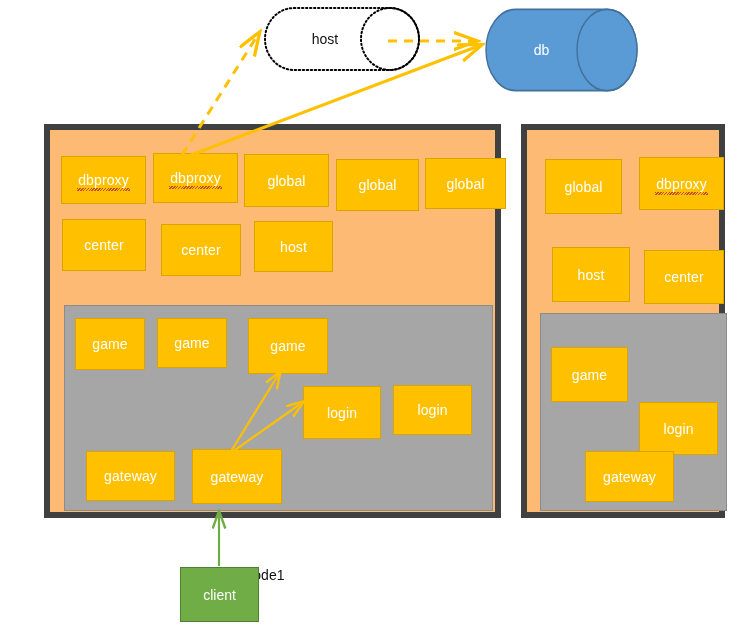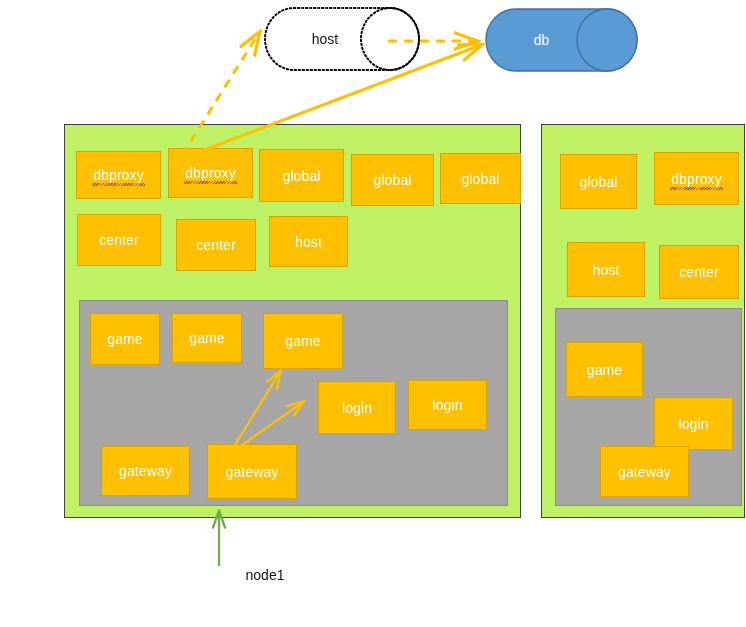--- a/index.html
+++ b/index.html
@@ -14,23 +14,22 @@
     background: #ffffff;
     font-family: "Liberation Sans", sans-serif;
     overflow: hidden;
   }
 
   
   .abs { position: absolute; box-sizing: border-box; }
 
   
   .node-box {
-    background: #bef264;
-    border: 1px solid #404040;
-    margin-left: 20px;
+    background: #fdba74;
+    border: 6px solid #404040;
   }
 
   
   .gray-box {
     background: #A6A6A6;
     border: 1px solid #8C8C8C;
   }
 
   
   .svc {
@@ -122,21 +121,21 @@
 <div id="canvas">
 
   <div class="abs cache-wrap" style="left:264px; top:7px; width:156px; height:64px;">
     <svg class="cache-body" viewBox="0 0 156 64" preserveAspectRatio="none">
       <path d="M 30 1 L 126 1 A 29 31 0 0 1 126 63 L 30 63 A 29 31 0 0 1 30 1 Z" fill="#FFFFFF" stroke="#000000" stroke-width="2" stroke-dasharray="1.4 2.6" stroke-linecap="round"></path>
       <ellipse cx="126" cy="32" rx="29" ry="31" fill="none" stroke="#000000" stroke-width="2" stroke-dasharray="1.4 2.6" stroke-linecap="round"></ellipse>
     </svg>
     <div class="cache-label">host</div>
   </div>
 
-  <div class="abs" style="left:485px; top:8px; width:153px; height:64px;">
+  <div class="abs" style="left:485px; top:8px; width:153px; height:84px;">
     <svg style="position:absolute;left:0;top:0;width:100%;height:100%;" viewBox="0 0 153 64" preserveAspectRatio="none">
       <path d="M 31 1 L 122 1 A 30 31 0 0 1 122 63 L 31 63 A 30 31 0 0 1 31 1 Z" fill="#5B9BD5" stroke="#41719C" stroke-width="1.4"></path>
       <ellipse cx="122" cy="32" rx="30" ry="31" fill="#5B9BD5" stroke="#41719C" stroke-width="1.4"></ellipse>
     </svg>
     <div class="db-label">db</div>
   </div>
 
   <div class="abs node-box" style="left:44px; top:124px; width:457px; height:394px;">
 
     <div class="abs svc misspelled" style="left:11px; top:26px; width:85px; height:48px;">
@@ -218,20 +217,23 @@
       <div class="abs svc" style="left:98px; top:88px; width:79px; height:53px;">
         <span class="lbl">login</span>
       </div>
       <div class="abs svc" style="left:44px; top:137px; width:89px; height:51px;">
         <span class="lbl">gateway</span>
       </div>
     </div>
   </div>
 
 
+  <div class="abs client-box" style="left:180px; top:567px; width:79px; height:55px;">
+    <span>client</span>
+  </div>
 
   <svg id="connectors" viewBox="0 0 746 627">
     <defs>
       <marker id="arrowOrange" markerWidth="9" markerHeight="9" refX="7.5" refY="3.2" orient="auto" markerUnits="strokeWidth">
         <path d="M0,0.3 L8,3.2 L0,6.1" fill="none" stroke="#FFC000" stroke-width="1.1"></path>
       </marker>
       <marker id="arrowGreen" markerWidth="9" markerHeight="9" refX="7.5" refY="3.2" orient="auto" markerUnits="strokeWidth">
         <path d="M0,0.3 L8,3.2 L0,6.1" fill="none" stroke="#70AD47" stroke-width="1.1"></path>
       </marker>
     </defs>

